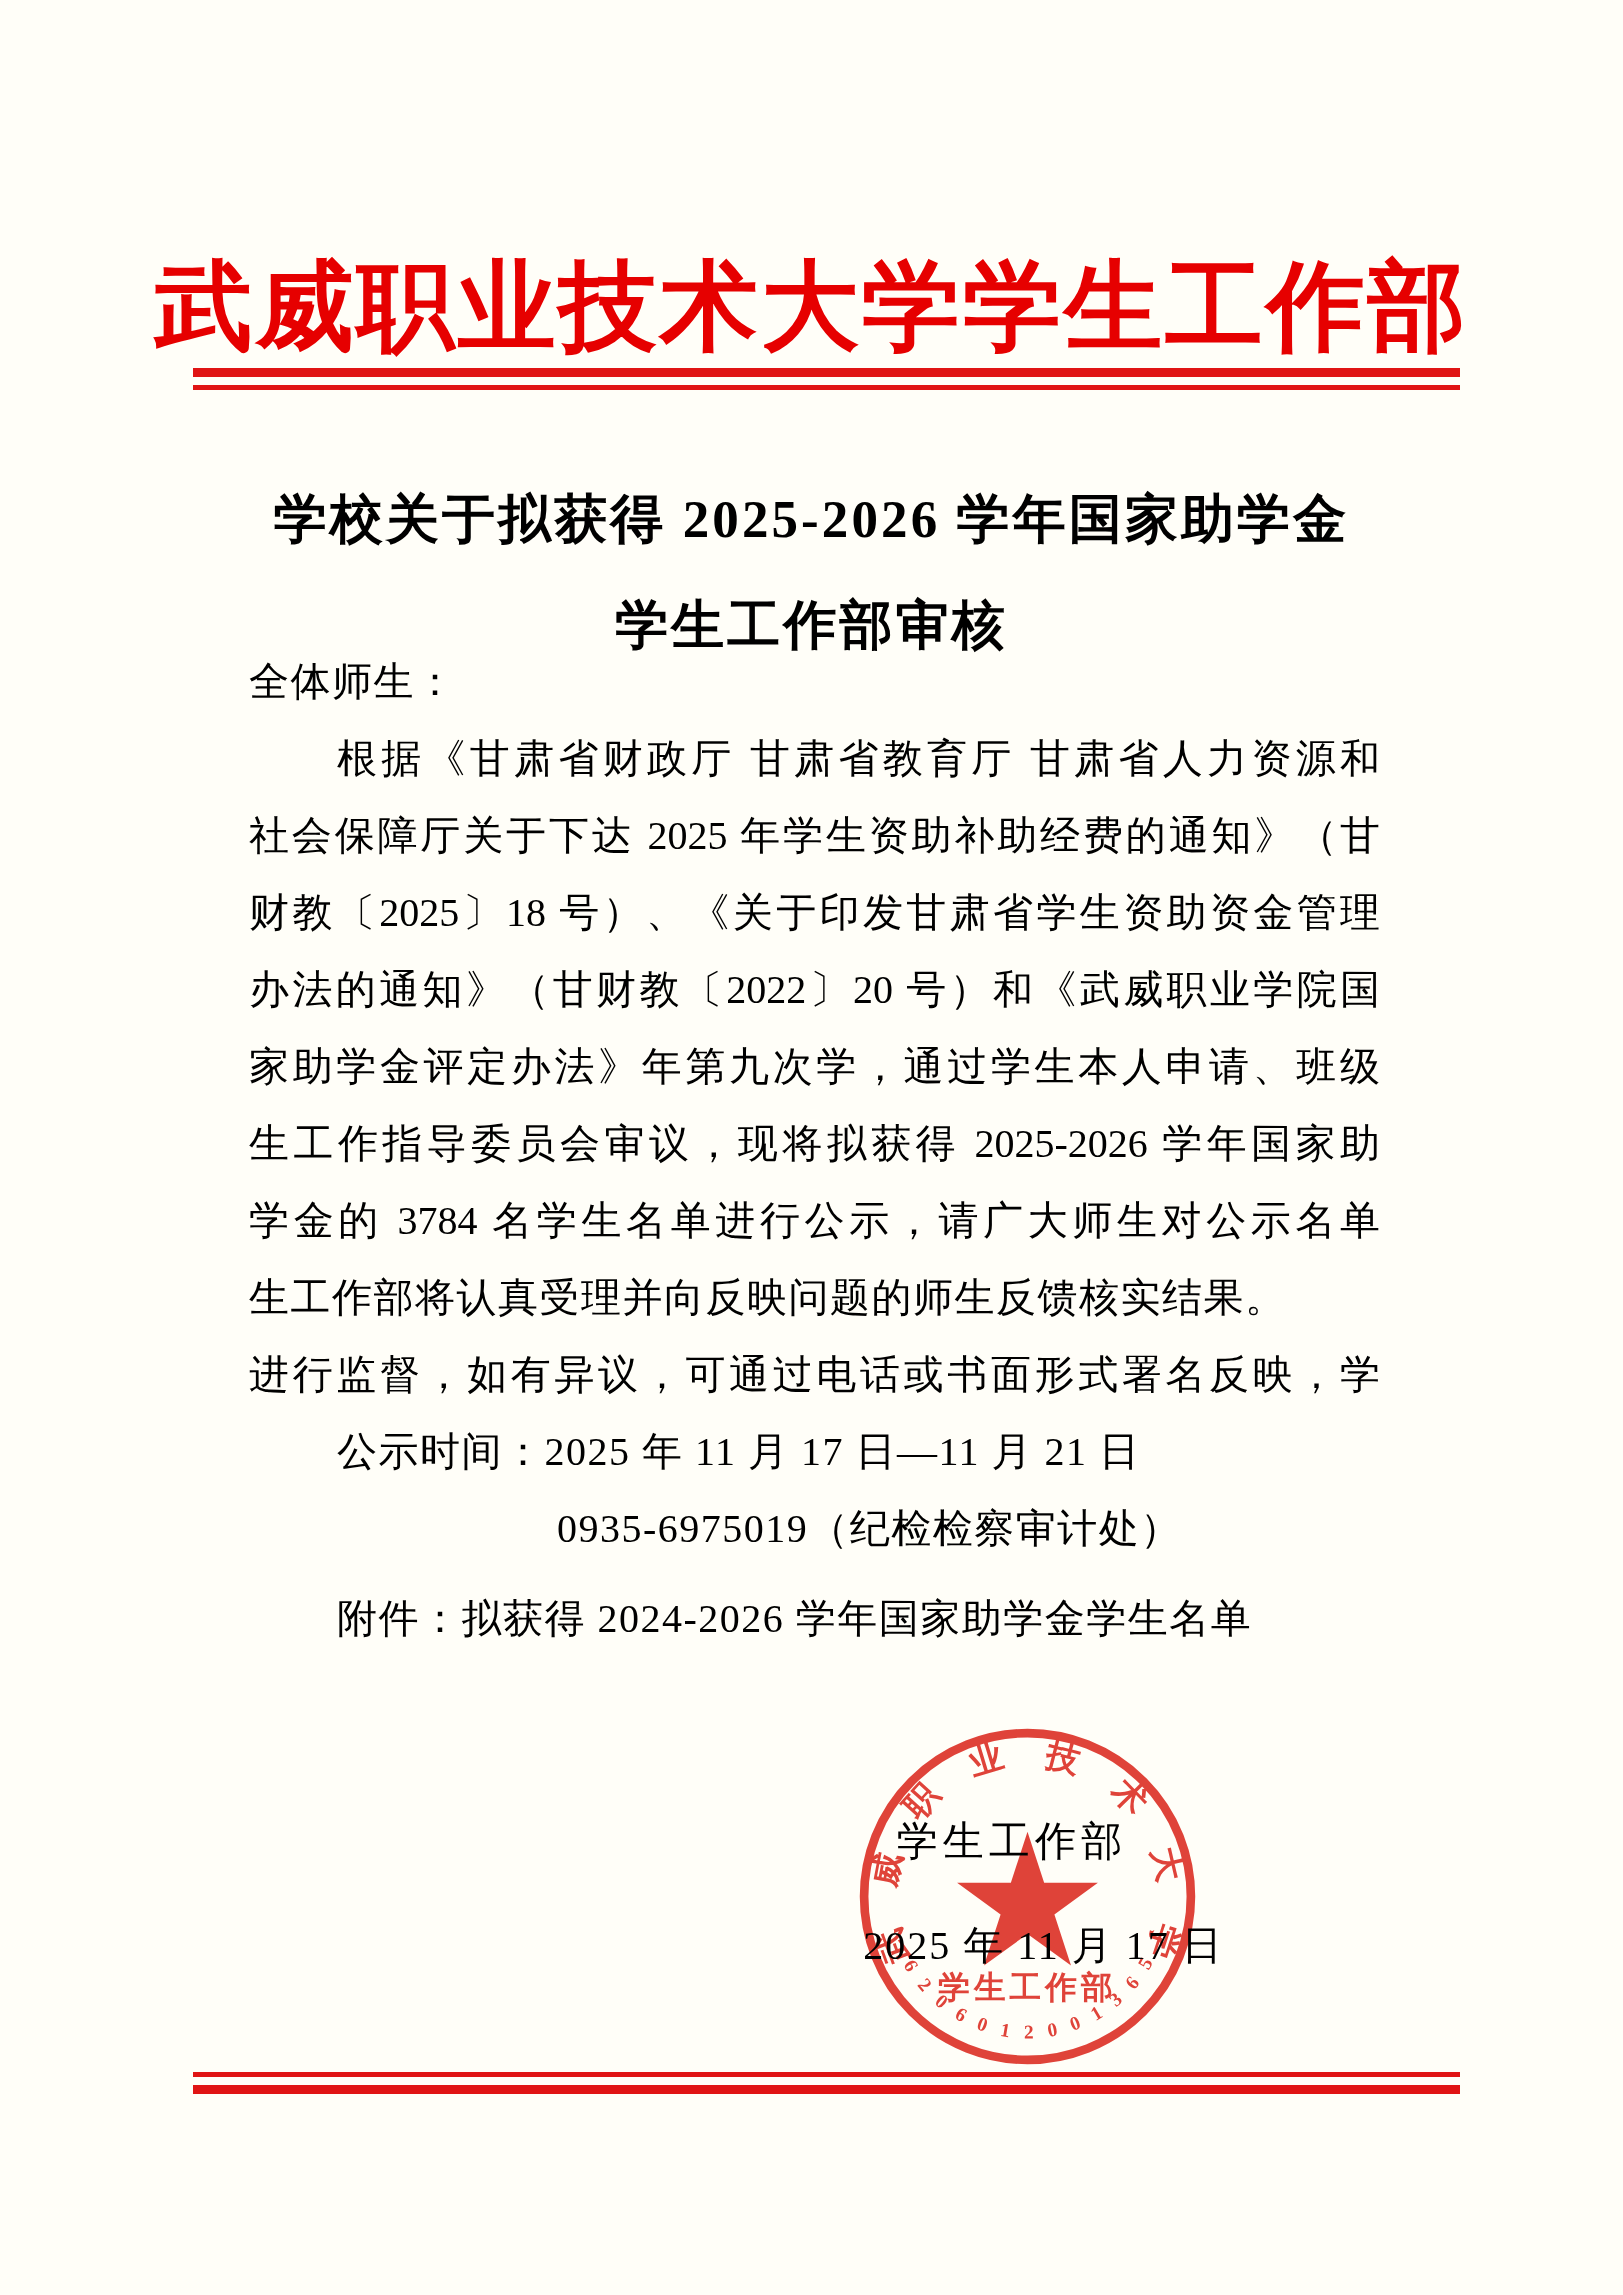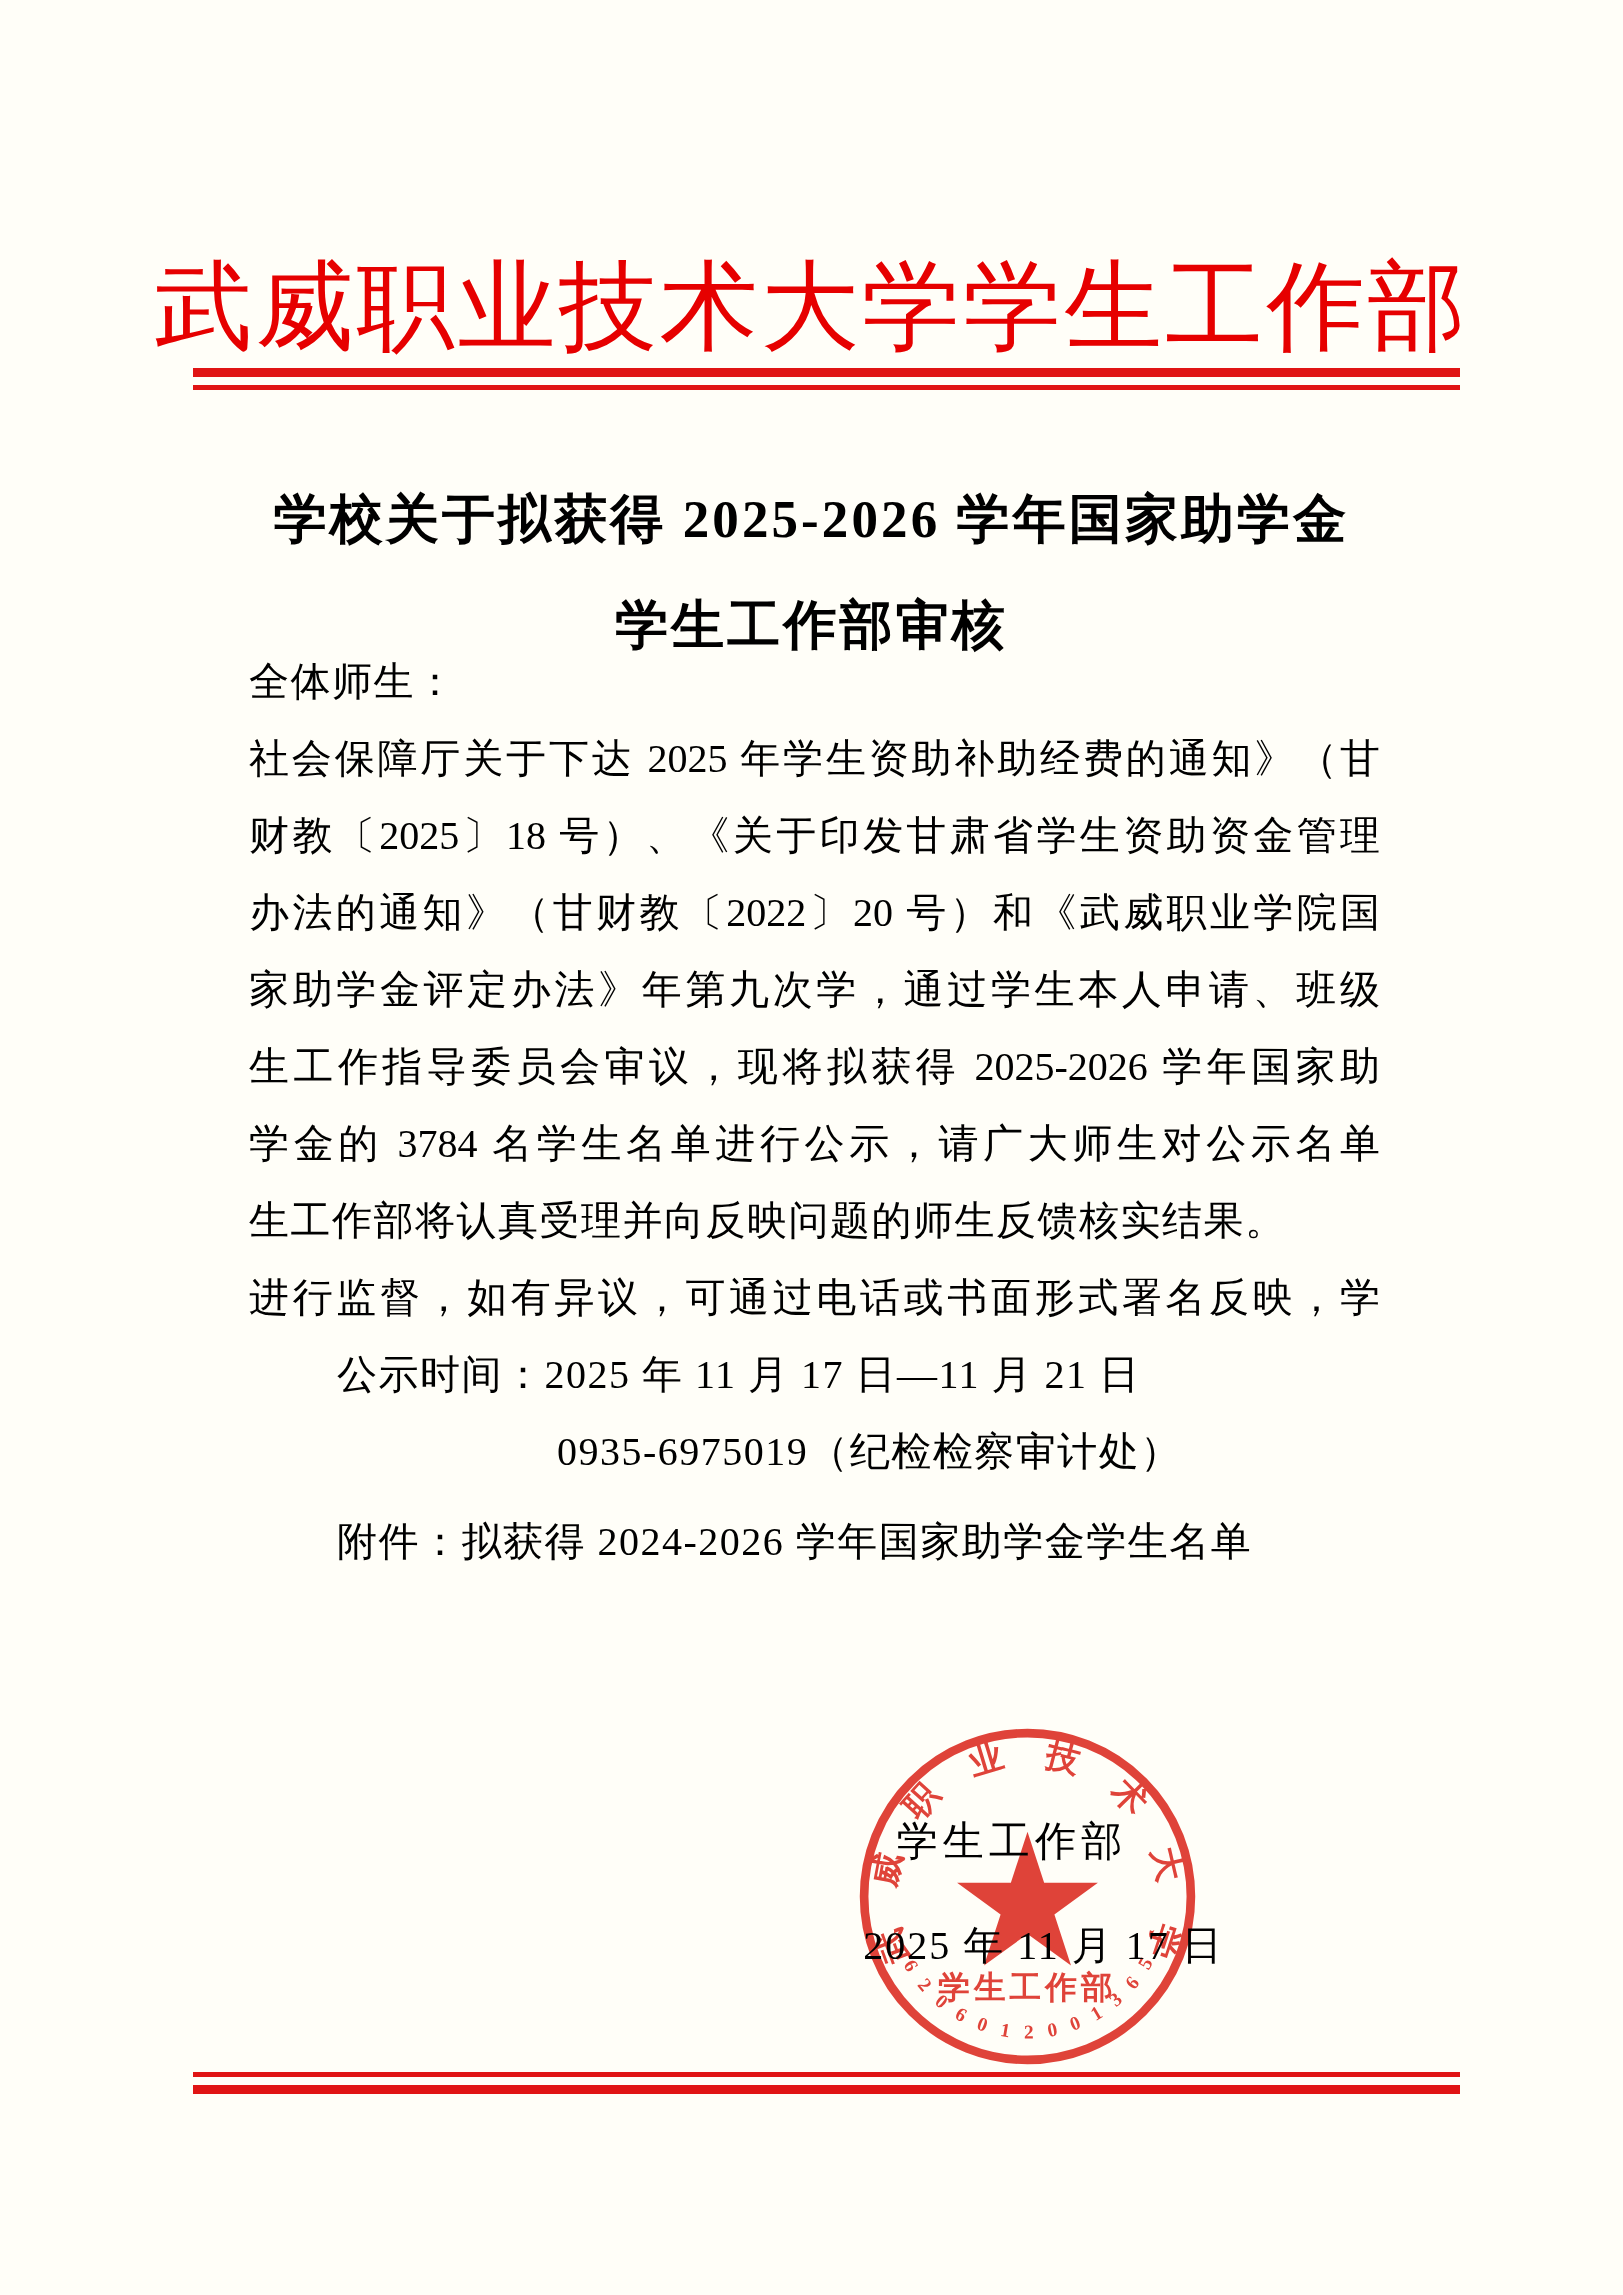--- a/index.html
+++ b/index.html
@@ -10,21 +10,21 @@
     background:#fffef8;
     overflow:hidden;
     font-family:"Liberation Serif","DejaVu Serif",serif;
     color:#000;
   }
   .org-header{
     position:absolute;
     top:256px; left:0; width:100%;
     text-align:center;
     font-size:98px;
-    font-weight:normal;
+    font-weight:bold;
     line-height:102px;
     letter-spacing:3.1px;
     color:#e60000;
     white-space:nowrap;
   }
   .rule{position:absolute; left:193px; width:1267px; background:#e01414;}
   .rule-top-thick{top:368px; height:8.7px;}
   .rule-top-thin{top:385px; height:4.6px;}
   .rule-bottom-thin{top:2072px; height:4.6px;}
   .rule-bottom-thick{top:2085px; height:8.7px;}
@@ -90,20 +90,21 @@
   <div class="rule rule-top-thick"></div>
   <div class="rule rule-top-thin"></div>
 
   <div class="doc-title">
     <div>学校关于拟获得 2025-2026 学年国家助学金</div>
     <div>学生工作部审核</div>
   </div>
 
   <div class="body-text">
     <div class="bline">全体师生：</div>
+    <div class="bline just ind">根据《甘肃省财政厅 甘肃省教育厅 甘肃省人力资源和</div>
     <div class="bline just">社会保障厅关于下达 2025 年学生资助补助经费的通知》（甘</div>
     <div class="bline just">财教〔2025〕18 号）、《关于印发甘肃省学生资助资金管理</div>
     <div class="bline just">办法的通知》（甘财教〔2022〕20 号）和《武威职业学院国</div>
     <div class="bline just">家助学金评定办法》年第九次学，通过学生本人申请、班级</div>
     <div class="bline just">生工作指导委员会审议，现将拟获得 2025-2026 学年国家助</div>
     <div class="bline just">学金的 3784 名学生名单进行公示，请广大师生对公示名单</div>
     <div class="bline">生工作部将认真受理并向反映问题的师生反馈核实结果。</div>
     <div class="bline just">进行监督，如有异议，可通过电话或书面形式署名反映，学</div>
     <div class="bline ind">公示时间：2025 年 11 月 17 日—11 月 21 日</div>
     <div class="bline ind2">0935-6975019（纪检检察审计处）</div>

